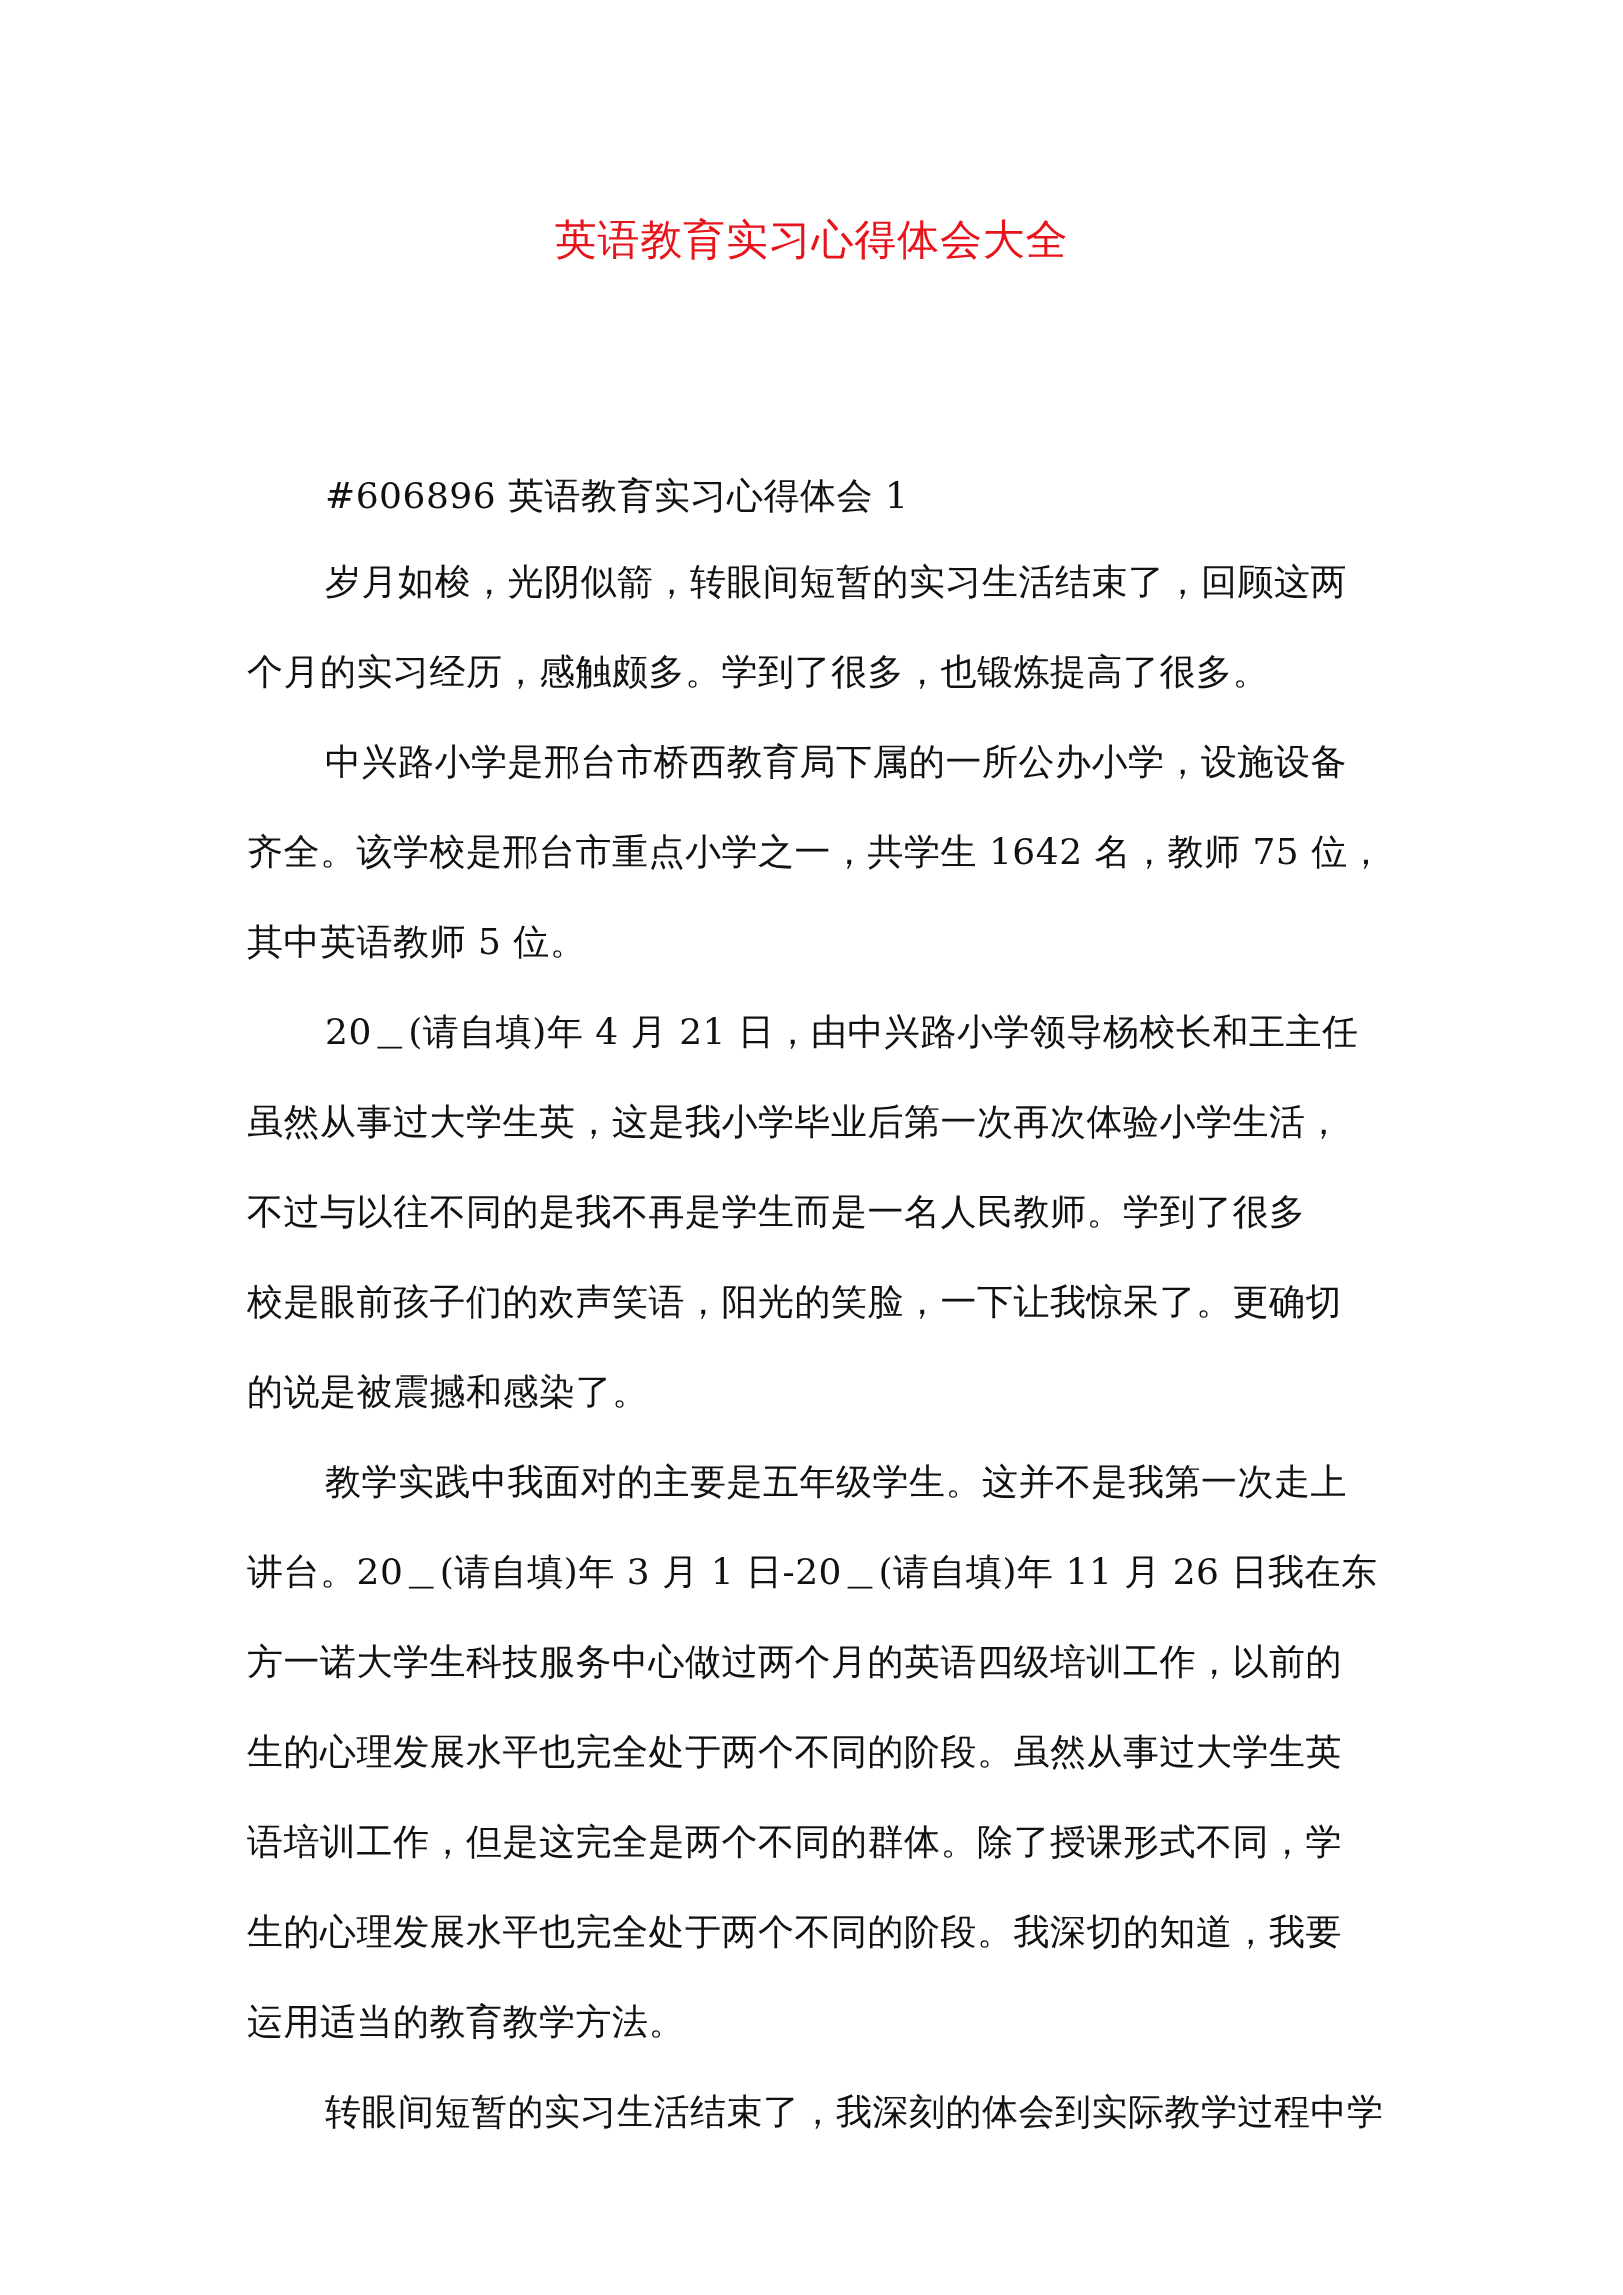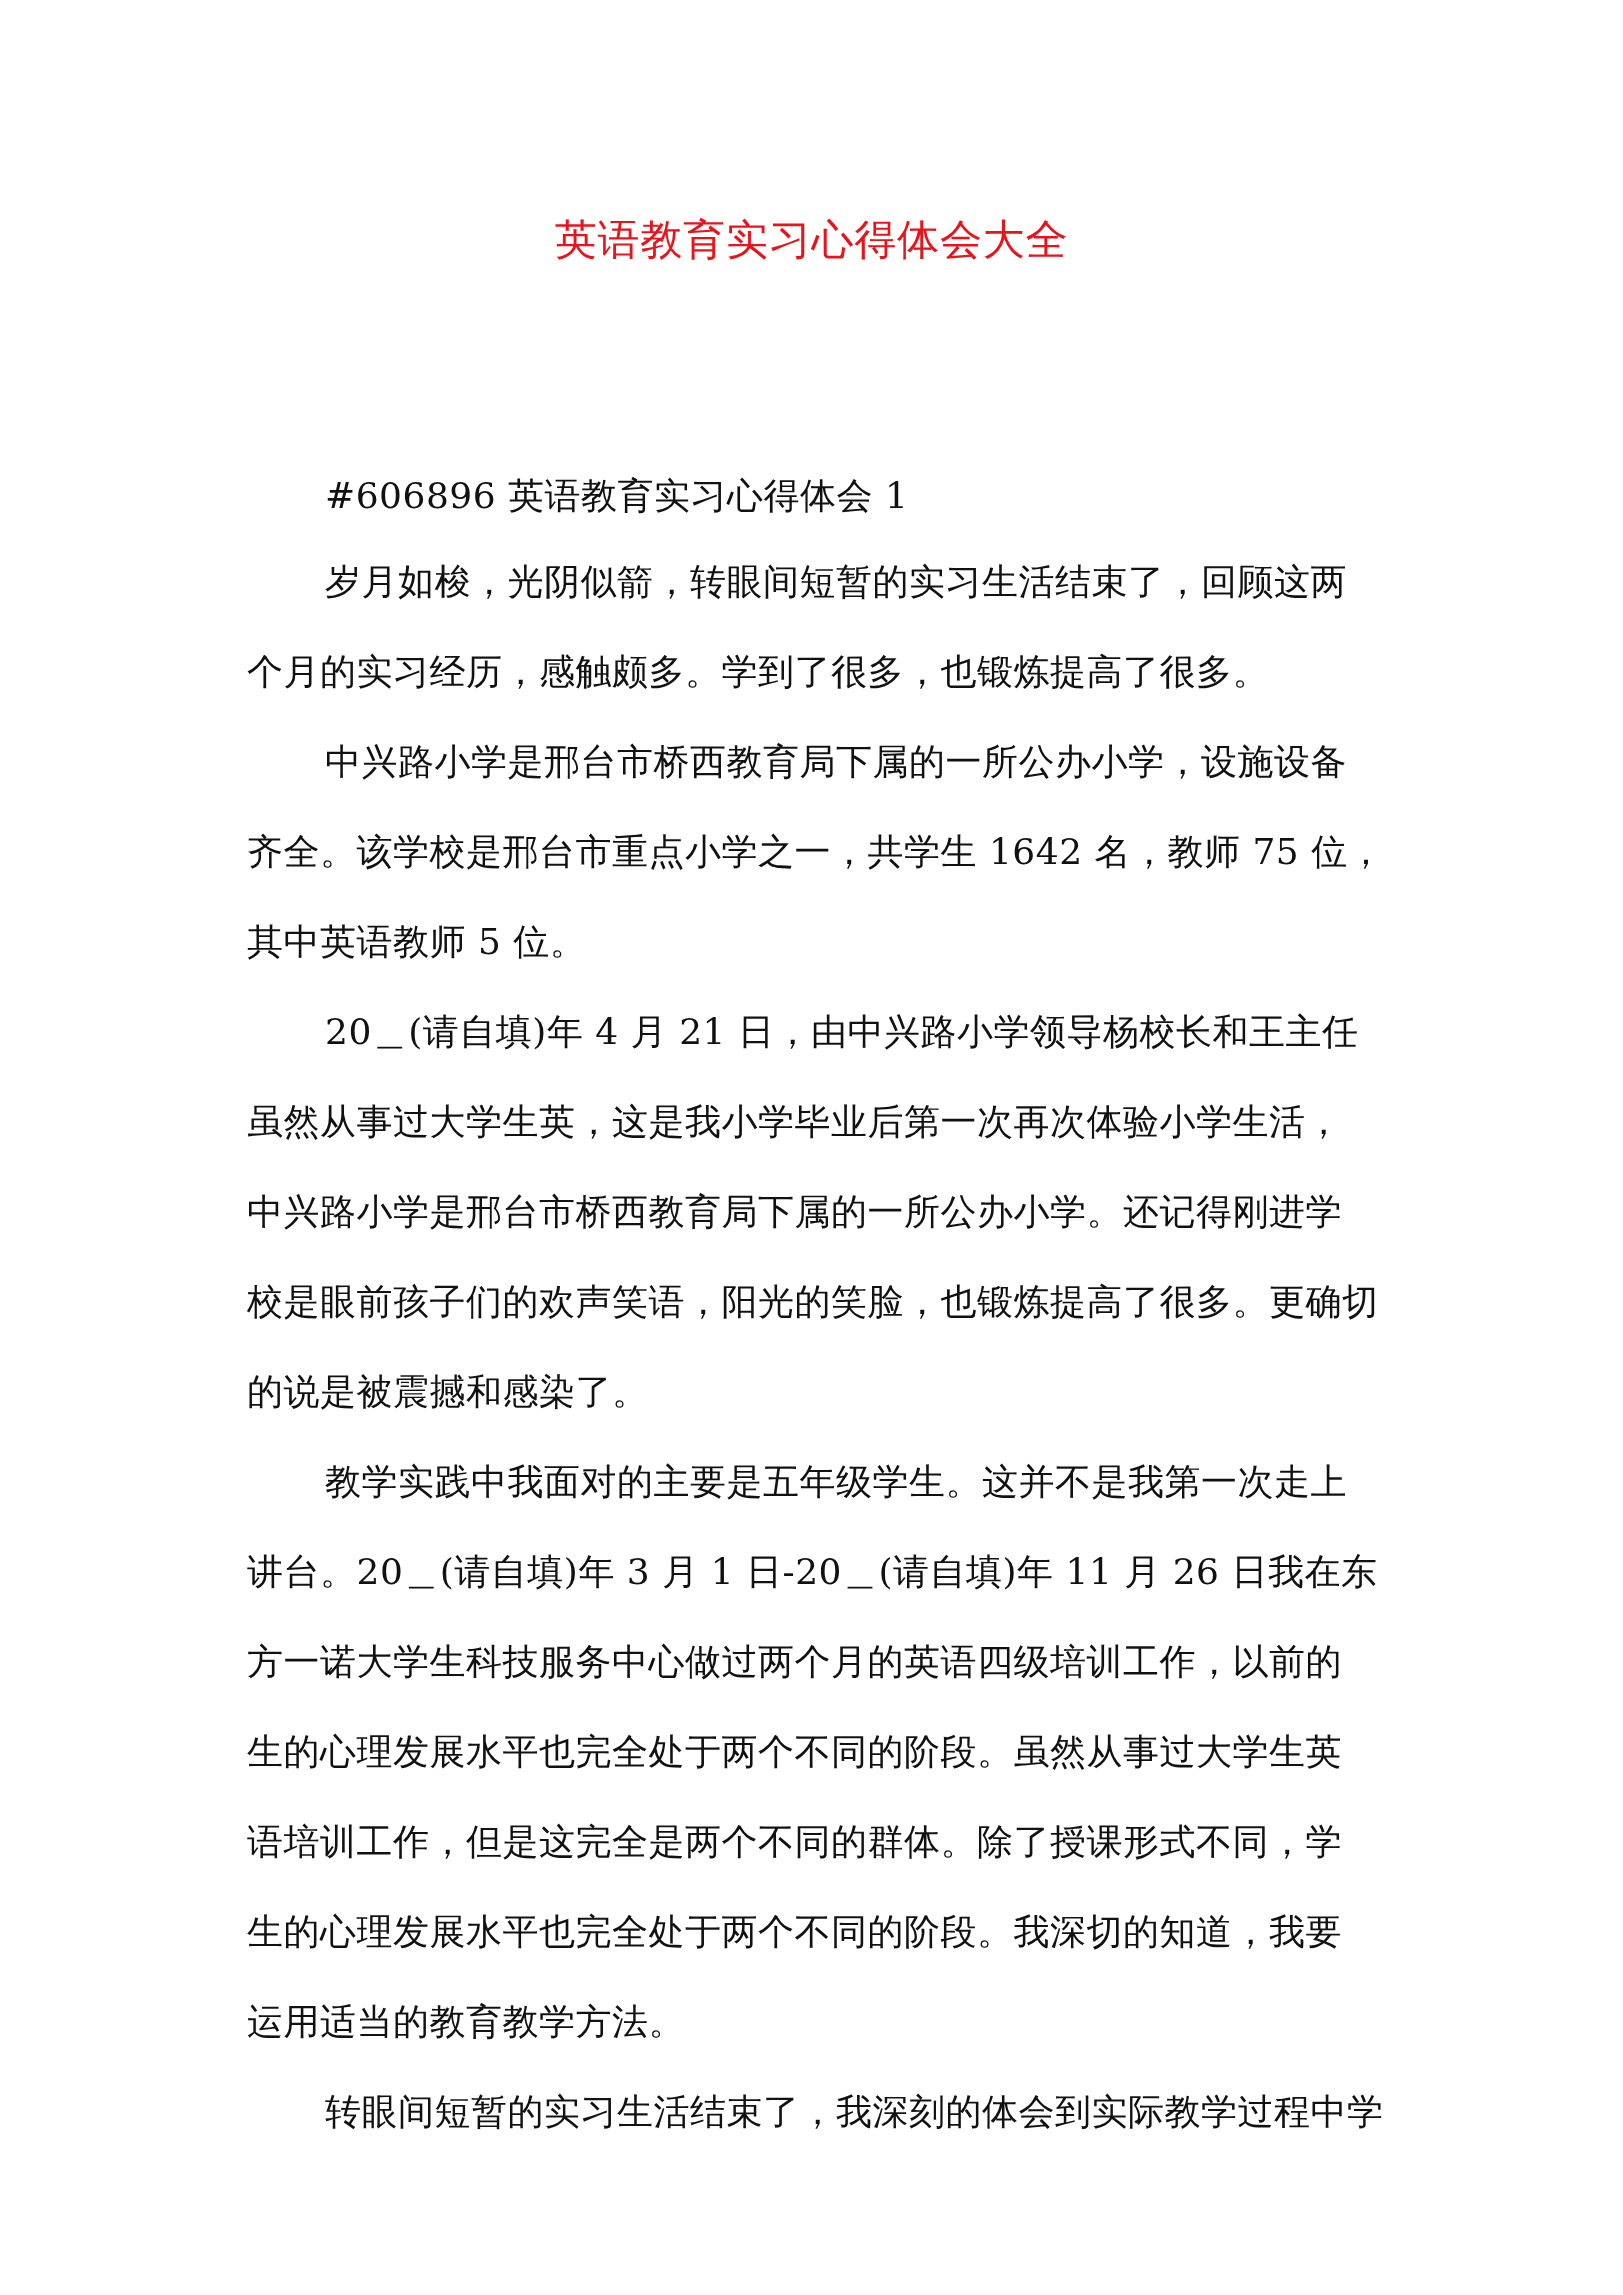--- a/index.html
+++ b/index.html
@@ -76,22 +76,22 @@
 
     <div>
       <span class="line indent">中兴路小学是邢台市桥西教育局下属的一所公办小学，设施设备</span>
       <span class="line">齐全。该学校是邢台市重点小学之一，共学生 1642 名，教师 75 位，</span>
       <span class="line">其中英语教师 5 位。</span>
     </div>
 
     <div>
       <span class="line indent">20＿(请自填)年 4 月 21 日，由中兴路小学领导杨校长和王主任</span>
       <span class="line">虽然从事过大学生英，这是我小学毕业后第一次再次体验小学生活，</span>
-      <span class="line">中兴路小学是邢台市桥西教育局下属的一所公办小学。还记得刚进学</span>
-      <span class="line">校是眼前孩子们的欢声笑语，阳光的笑脸，也锻炼提高了很多。更确切</span>
+      <span class="line">不过与以往不同的是我不再是学生而是一名人民教师。学到了很多</span>
+      <span class="line">校是眼前孩子们的欢声笑语，阳光的笑脸，一下让我惊呆了。更确切</span>
       <span class="line">的说是被震撼和感染了。</span>
     </div>
 
     <div>
       <span class="line indent">教学实践中我面对的主要是五年级学生。这并不是我第一次走上</span>
       <span class="line">讲台。20＿(请自填)年 3 月 1 日-20＿(请自填)年 11 月 26 日我在东</span>
       <span class="line">方一诺大学生科技服务中心做过两个月的英语四级培训工作，以前的</span>
       <span class="line">生的心理发展水平也完全处于两个不同的阶段。虽然从事过大学生英</span>
       <span class="line">语培训工作，但是这完全是两个不同的群体。除了授课形式不同，学</span>
       <span class="line">生的心理发展水平也完全处于两个不同的阶段。我深切的知道，我要</span>

